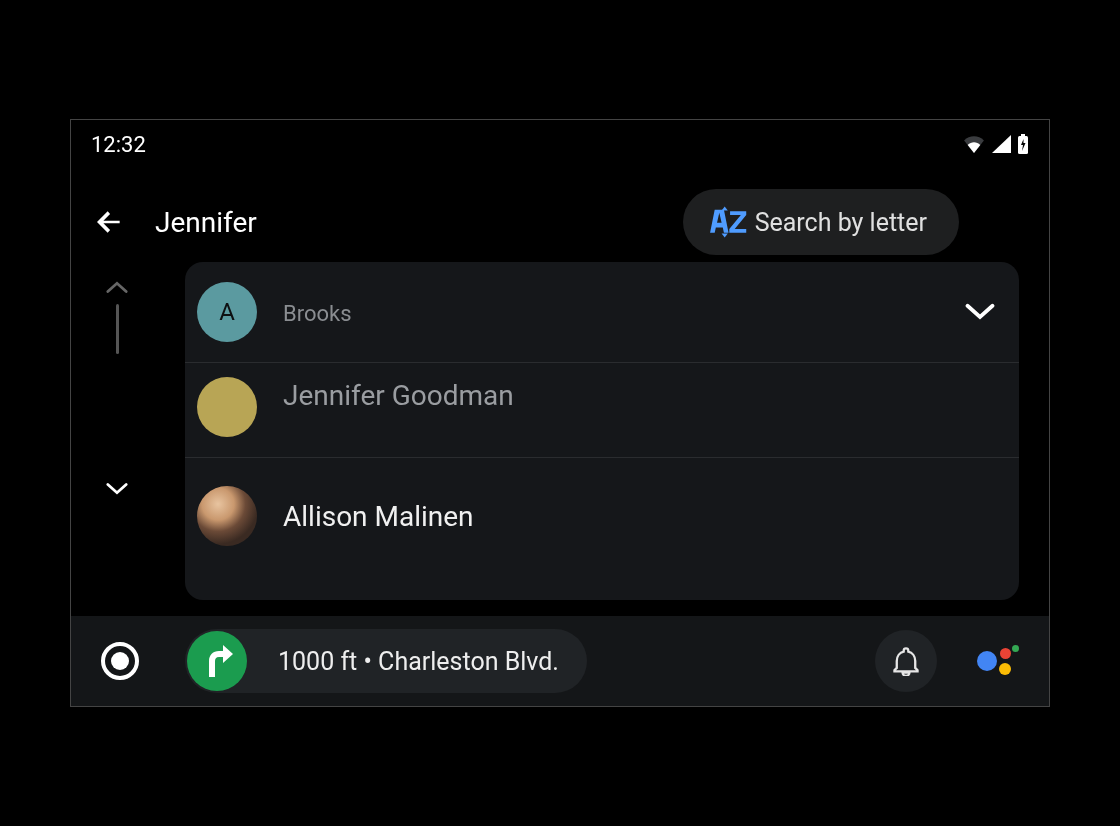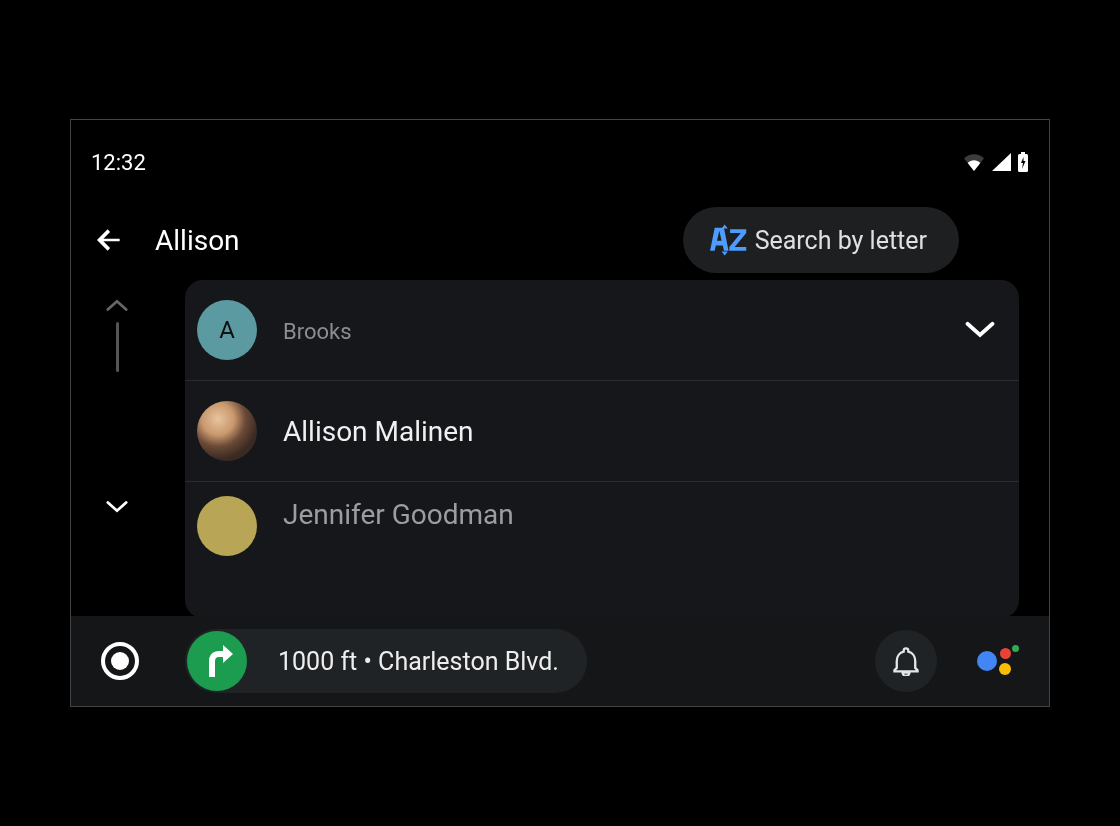--- a/index.html
+++ b/index.html
@@ -23,21 +23,21 @@
     }
     
     .status-bar {
       height: 40px;
       display: flex;
       align-items: center;
       justify-content: space-between;
       padding: 0 20px;
       font-size: 22px;
       font-weight: 400;
-      margin-top: 22px;
+      margin-top: 4px;
     }
     .status-icons {
       display: flex;
       align-items: center;
       gap: 6px;
     }
     
     .header {
       height: 80px;
       display: flex;
@@ -234,21 +234,21 @@
         </svg>
     </div>
   </div>
 
   <div class="header">
     <div class="back-arrow">
       <svg width="32" height="32" viewBox="0 0 24 24">
           <path d="M20 11H7.8l5-5L11 4l-8 8 8 8 1.8-2-5-5H20z" fill="#fff"></path>
         </svg>
     </div>
-    <div class="page-title">Allison</div>
+    <div class="page-title">Jennifer</div>
     <div class="search-pill">
       <svg width="40" height="36" viewBox="0 0 52 40">
         <path d="M10 4 L4 34 L10 34 L11.5 27 L20.5 27 L22 34 L28 34 L22 4 Z M13 21 L16 8 L19 21 Z" fill="#4f9cff"></path>
         <path d="M30 6 L51 6 L51 11 L36 29 L51 29 L51 34 L29 34 L29 29 L44 11 L30 11 Z" fill="#4f9cff"></path>
         <path d="M23 0 L19 5 L27 5 Z" fill="#4f9cff"></path>
         <path d="M23 40 L19 35 L27 35 Z" fill="#4f9cff"></path>
       </svg>
       <span class="search-pill-text">Search by letter</span>
     </div>
   </div>
@@ -272,31 +272,31 @@
       <div class="contact-row">
         <div class="avatar avatar-teal">A</div>
         <div class="contact-text">
           <div class="contact-sub">Brooks</div>
         </div>
         <svg class="row-chevron" width="28" height="18" viewBox="0 0 24 14">
             <path d="M2 2 L12 11 L22 2" stroke="#fff" stroke-width="3" fill="none" stroke-linecap="round"></path>
           </svg>
       </div>
 
+      <div class="contact-row" style="min-height:60px; padding-top:16px; align-items:flex-start;">
+        <div class="avatar avatar-olive" style="margin-top:-2px;"></div>
+        <div class="contact-text">
+          <div class="contact-name" style="color:#9a9da1;">Jennifer Goodman</div>
+        </div>
+      </div>
+
       <div class="contact-row">
         <div class="avatar avatar-photo"></div>
         <div class="contact-text">
           <div class="contact-name">Allison Malinen</div>
-        </div>
-      </div>
-
-      <div class="contact-row" style="min-height:60px; padding-top:16px; align-items:flex-start;">
-        <div class="avatar avatar-olive" style="margin-top:-2px;"></div>
-        <div class="contact-text">
-          <div class="contact-name" style="color:#9a9da1;">Jennifer Goodman</div>
         </div>
       </div>
     </div>
   </div>
 
   <div class="bottom-bar">
     <div class="launcher-circle"></div>
     <div class="nav-pill">
       <div class="nav-circle">
         <svg width="36" height="36" viewBox="0 0 36 36">

